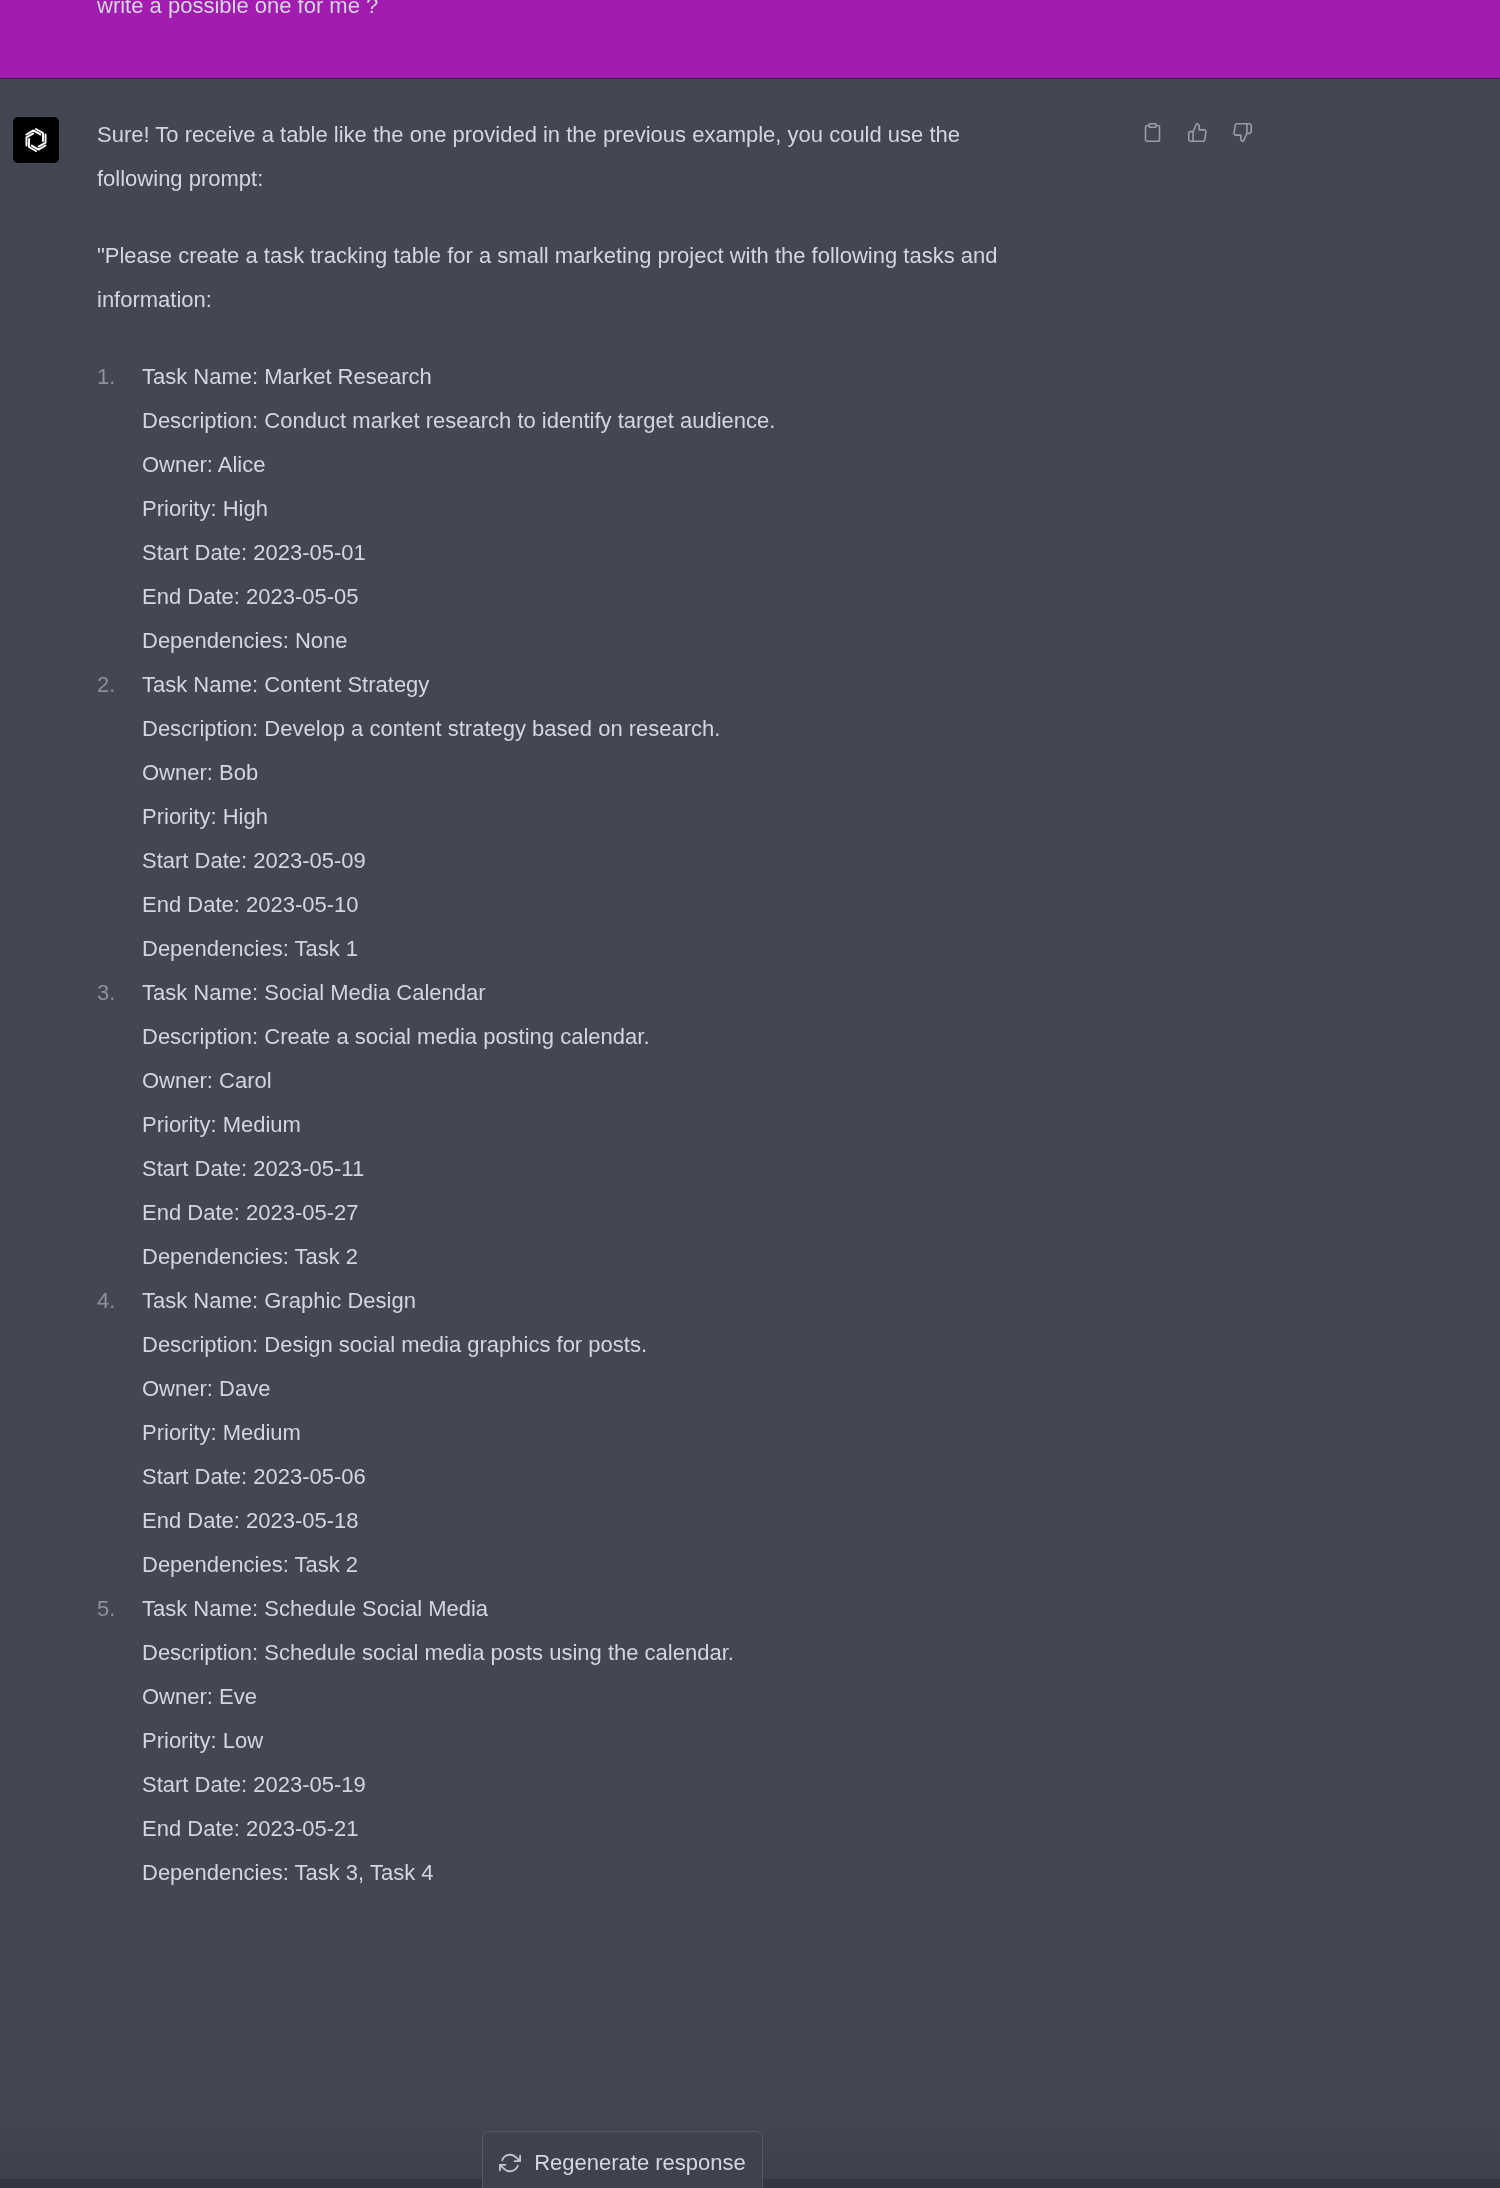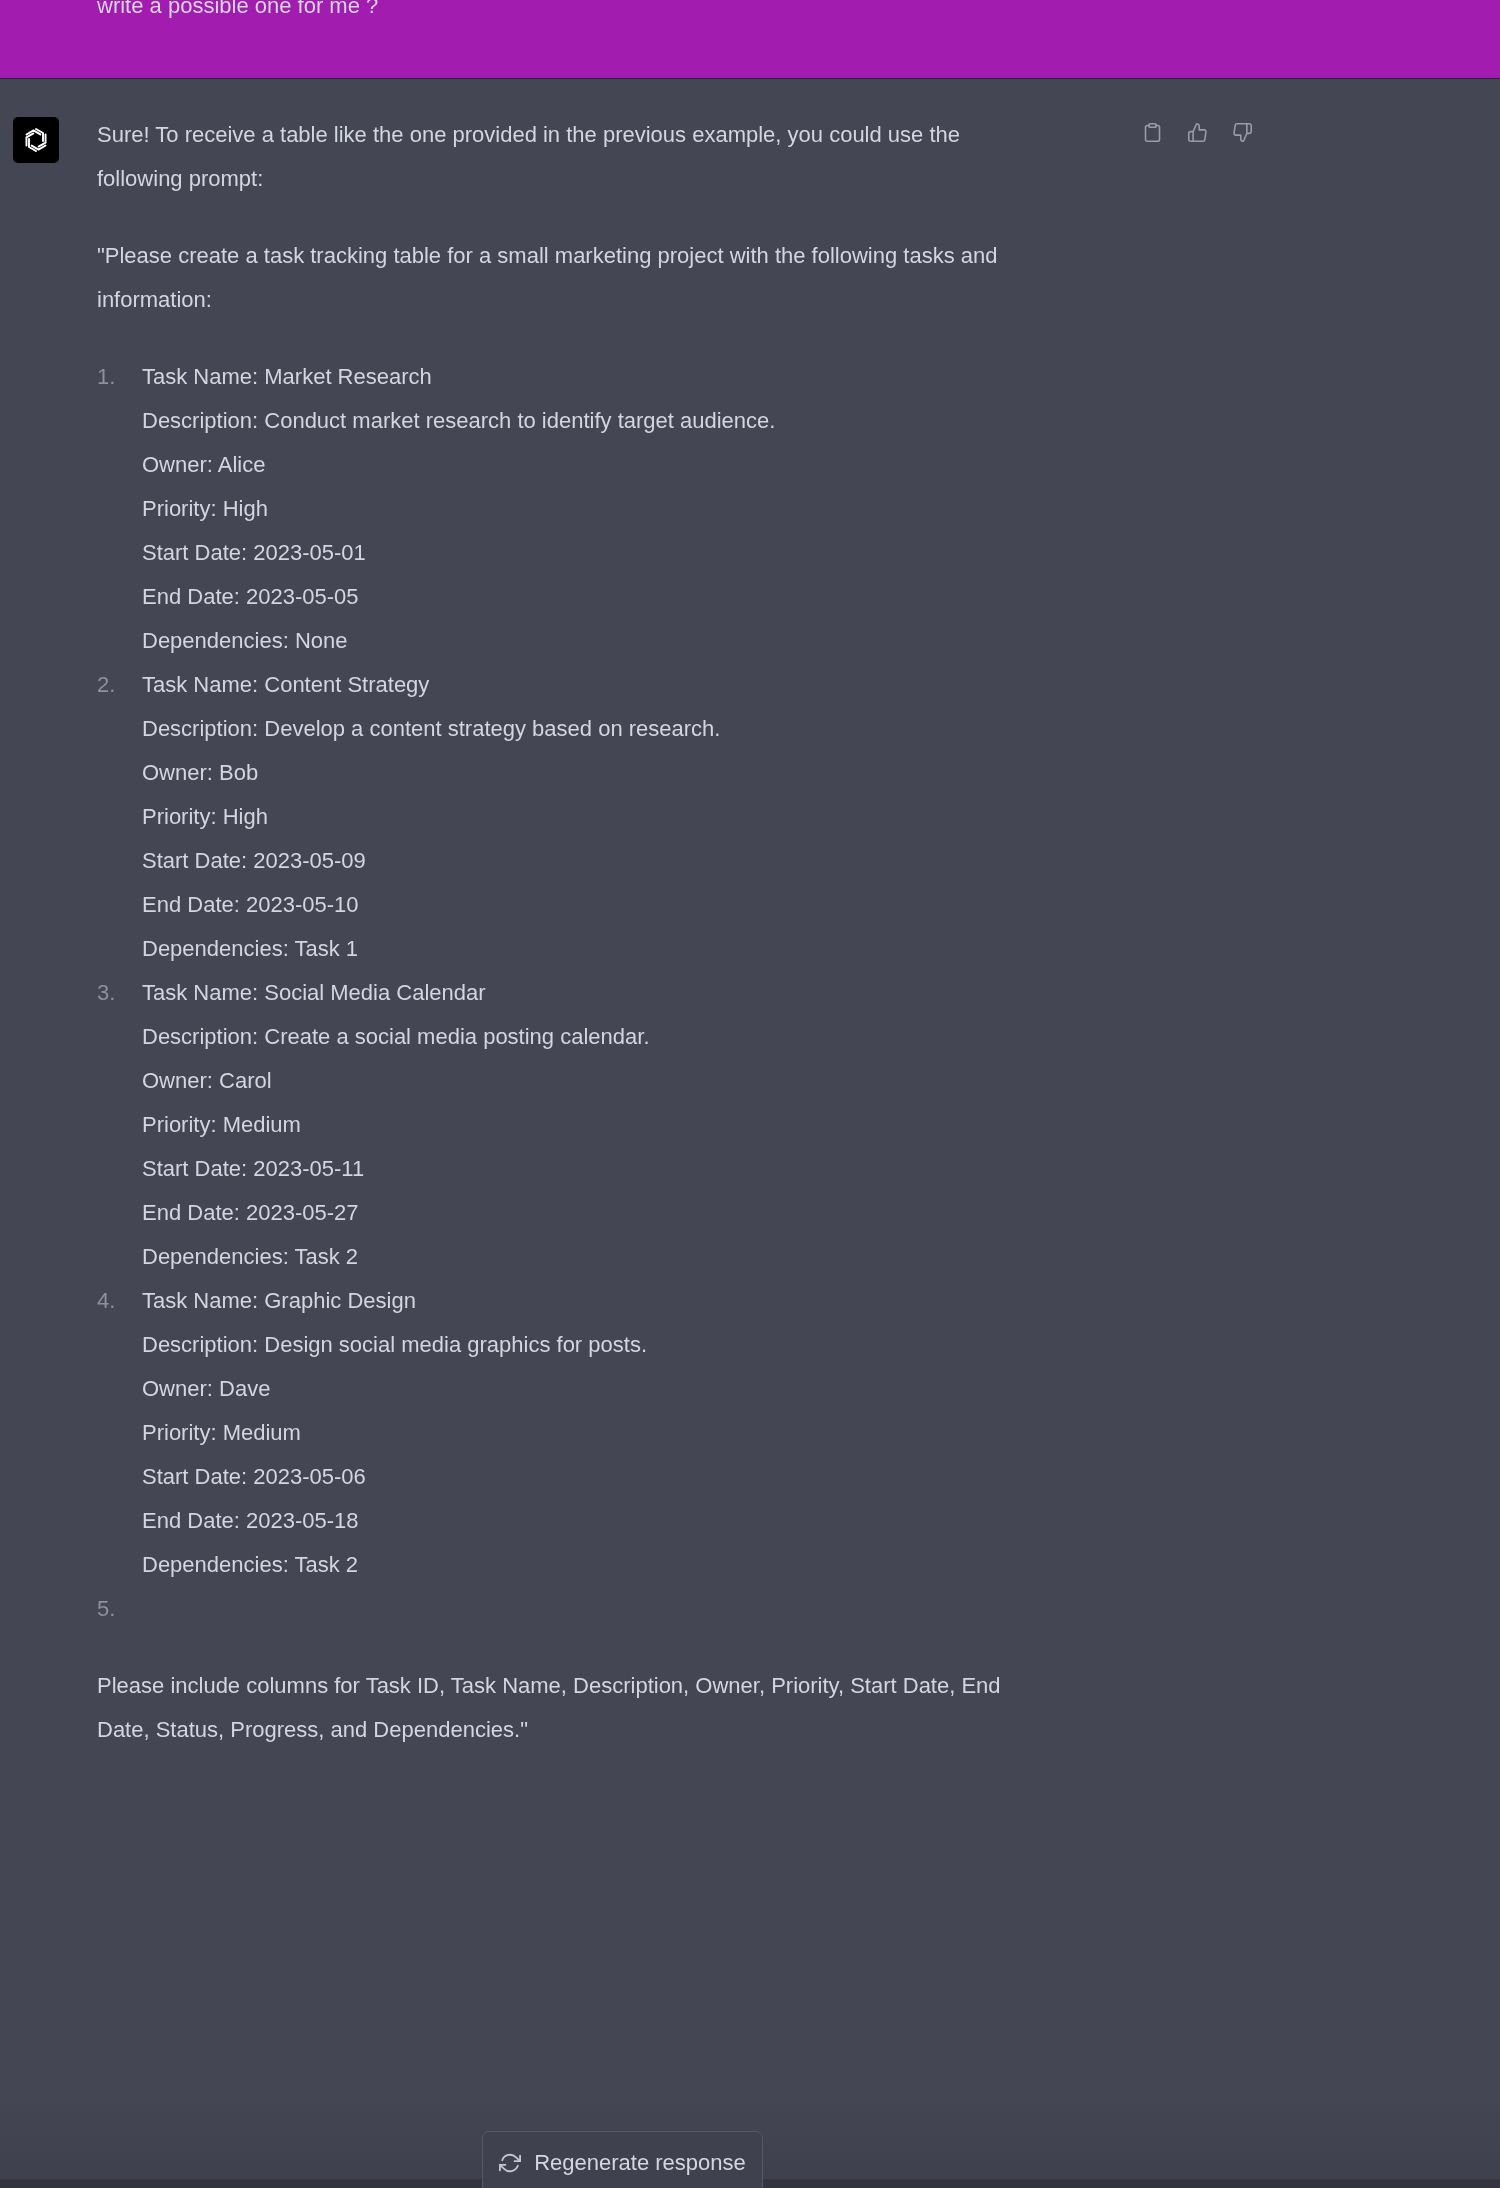--- a/index.html
+++ b/index.html
@@ -207,24 +207,29 @@
 Description: Design social media graphics for posts.
 Owner: Dave
 Priority: Medium
 Start Date: 2023-05-06
 End Date: 2023-05-18
 Dependencies: Task 2</span>
   </li>
 
   <li class="task">
     <span class="marker">5.</span>
+    <span class="task-lines">Task Name: Schedule Social Media
+Description: Schedule social media posts using the calendar.
+Owner: Eve
+Priority: Low
+Start Date: 2023-05-19
+End Date: 2023-05-21
+Dependencies: Task 3, Task 4</span>
   </li>
 </ol>
-      <p class="p-columns">Please include columns for Task ID, Task Name, Description, Owner, Priority, Start Date, End
-Date, Status, Progress, and Dependencies."</p>
     </div>
 
   </section>
 
   <div class="bottom-fade"></div>
   <div class="bottom-bar"></div>
 
   <button class="regenerate">
     <svg width="22" height="22" viewBox="0 0 24 24" fill="none" stroke="#c5c6d0" stroke-width="2" stroke-linecap="round" stroke-linejoin="round">
       <polyline points="23 4 23 10 17 10"></polyline>

